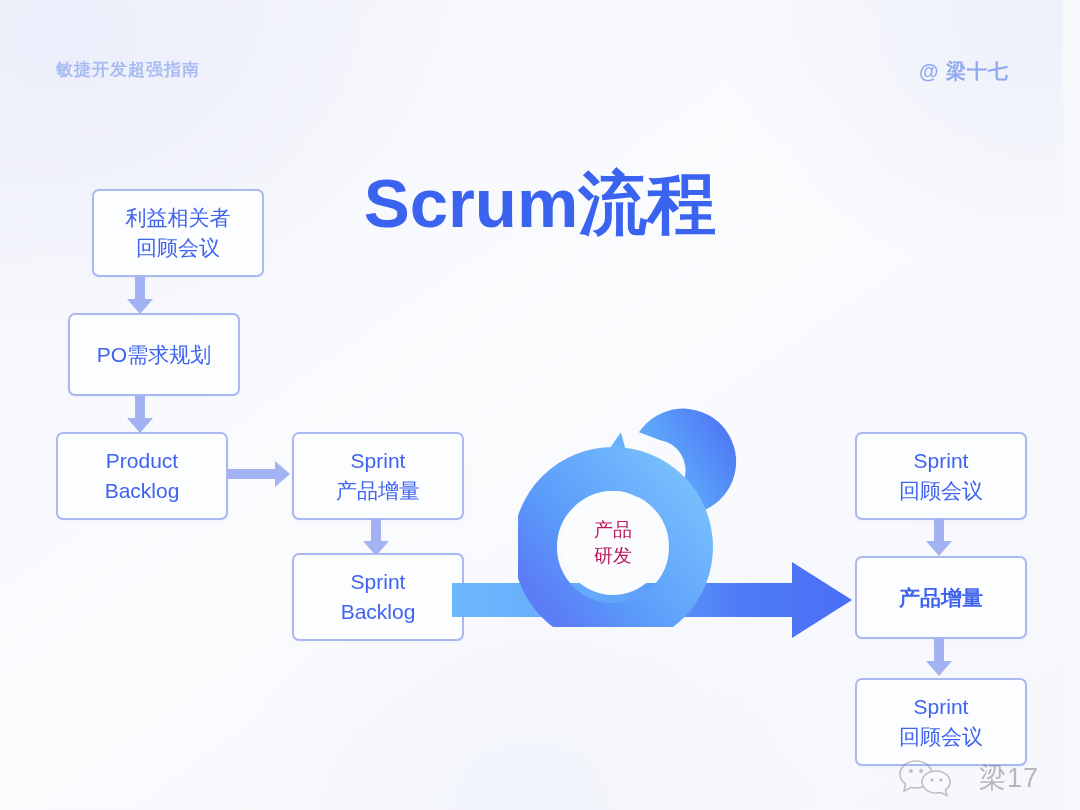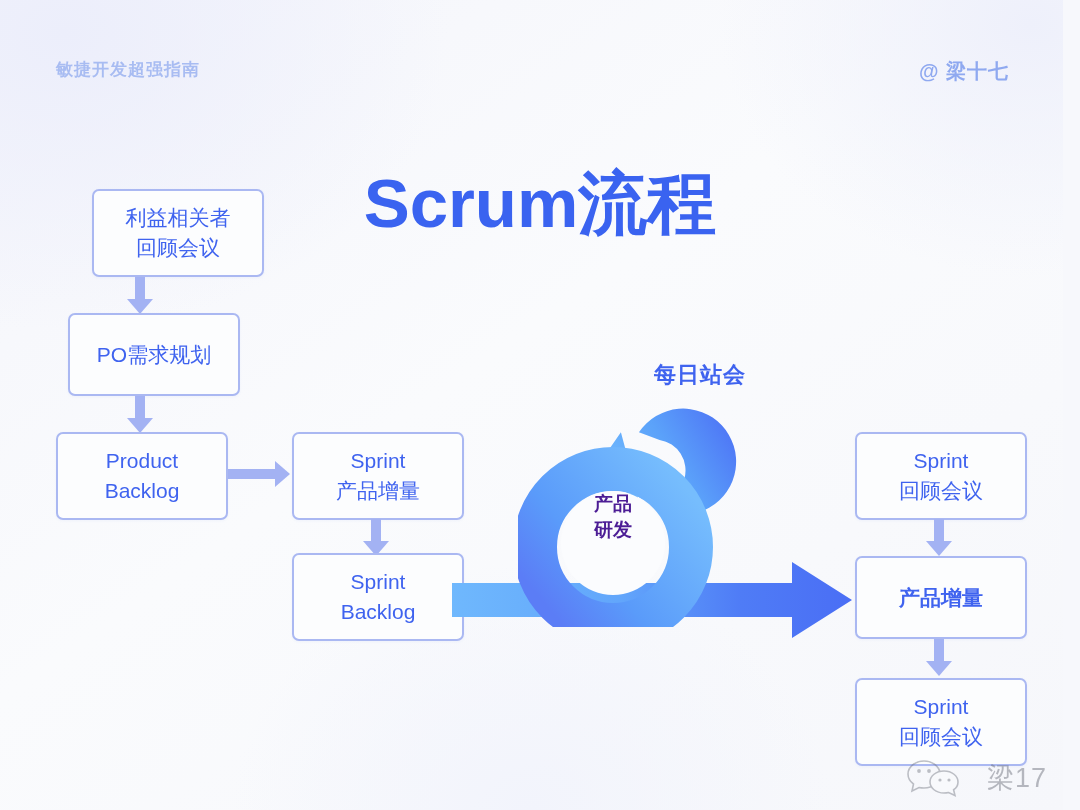--- a/index.html
+++ b/index.html
@@ -65,26 +65,26 @@
   .bigarrow{position:absolute;left:452px;top:562px;width:400px;height:76px;}
   
   .rings{position:absolute;left:518px;top:392px;width:262px;height:235px;}
   .ring-label{
     position:absolute;left:620px;top:360px;width:160px;text-align:center;
     font-size:22px;font-weight:700;color:#3f63ef;letter-spacing:1px;
   }
   .ring-core{
     position:absolute;left:561px;top:491px;width:104px;height:104px;
     border-radius:50%;background:#fbfcfe;
-    display:flex;flex-direction:column;align-items:center;
-    color:#4c1d95;font-size:19px;line-height:1.35;font-weight:700;text-align:center;
+    display:flex;flex-direction:column;align-items:center;justify-content:center;
+    color:#be185d;font-size:19px;line-height:1.35;font-weight:400;text-align:center;
   }
   
   .wm{
-    position:absolute;right:16px;bottom:12px;
+    position:absolute;right:24px;bottom:12px;
     display:flex;align-items:center;gap:23px;opacity:.42;
   }
   .wm-text{font-size:27px;color:#5b5f6b;letter-spacing:1px;font-weight:500;}
 </style>
 </head>
 <body>
 
 <div class="stage">
 
   <div class="hdr-left">敏捷开发超强指南</div>
@@ -141,21 +141,20 @@
       <linearGradient id="bigArrowGrad" x1="0" y1="0" x2="1" y2="0">
         <stop offset="0%" stop-color="#6fb8fd"></stop>
         <stop offset="42%" stop-color="#62a6fb"></stop>
         <stop offset="72%" stop-color="#4f7cf6"></stop>
         <stop offset="100%" stop-color="#4a6ef5"></stop>
       </linearGradient>
     </defs>
     <path d="M0,21 L340,21 L340,0 L400,38 L340,76 L340,55 L0,55 Z" fill="url(#bigArrowGrad)"></path>
   </svg>
 
-  <div class="ring-label">每日站会</div>
 
   <svg class="rings" viewBox="0 0 262 235">
     <defs>
       <linearGradient id="bigRingGrad" x1="0.05" y1="0.85" x2="0.95" y2="0.1">
         <stop offset="0%" stop-color="#5b7df6"></stop>
         <stop offset="35%" stop-color="#5a9bfa"></stop>
         <stop offset="100%" stop-color="#76bdfd"></stop>
       </linearGradient>
       <linearGradient id="smallRingGrad" x1="0.1" y1="0.15" x2="0.9" y2="0.95">
         <stop offset="0%" stop-color="#4f79f6"></stop>

